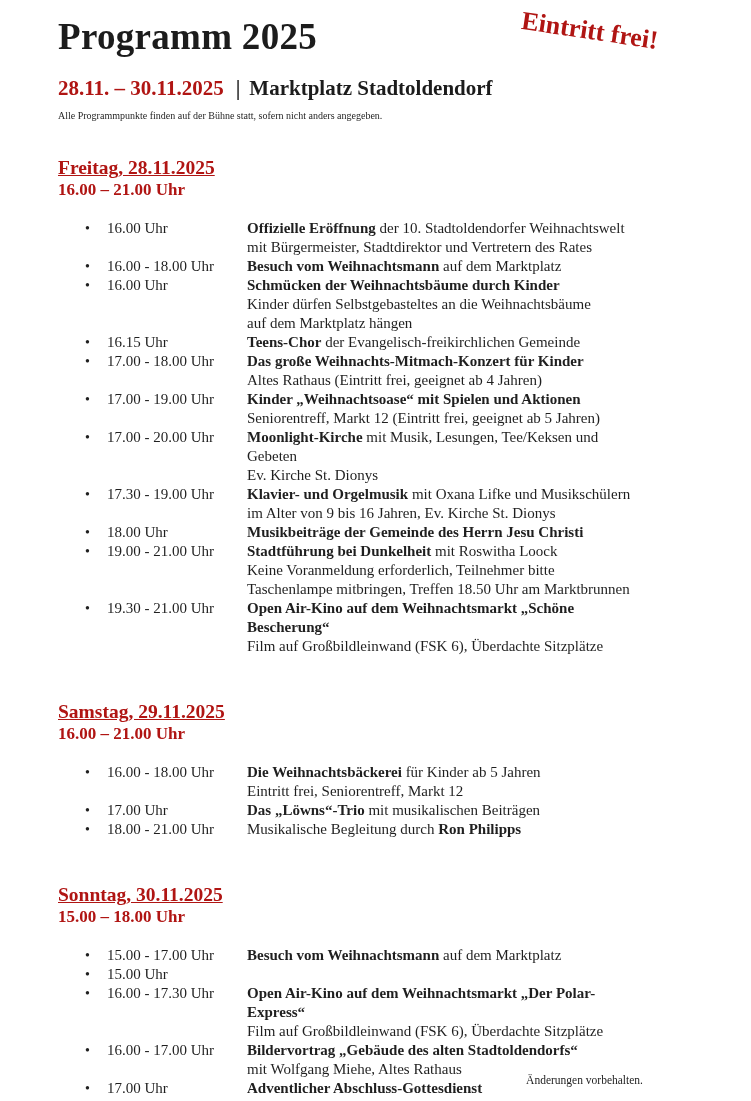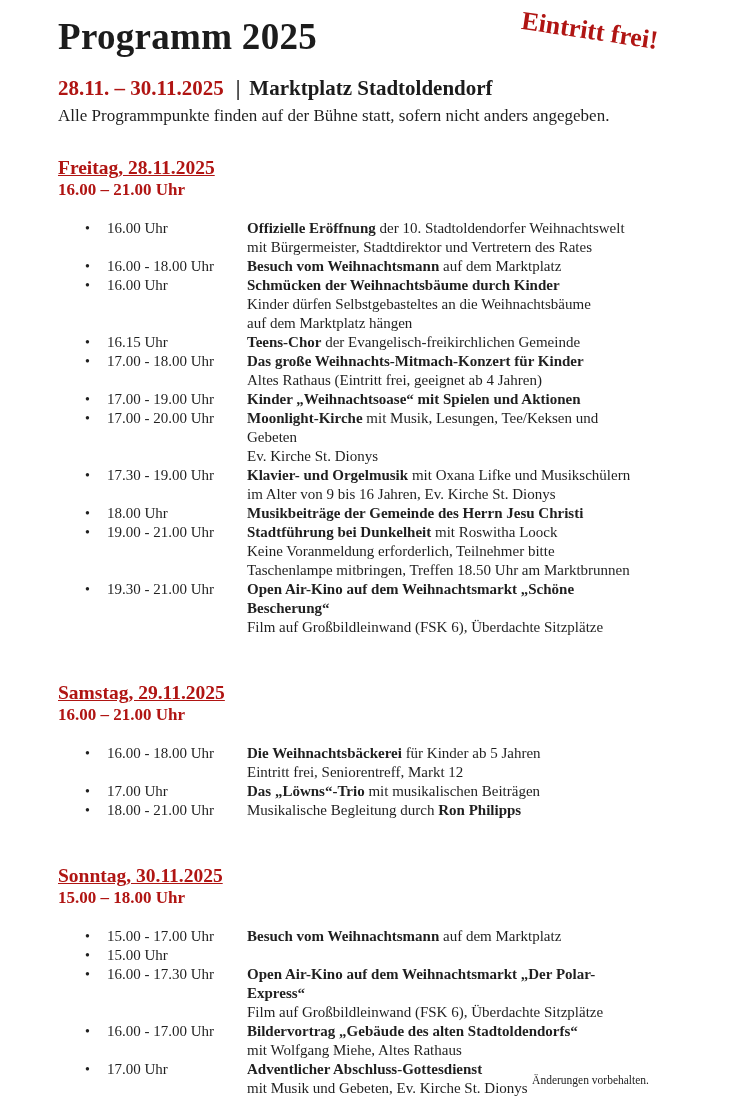--- a/index.html
+++ b/index.html
@@ -45,21 +45,21 @@
     font-size: 21px;
     line-height: 30px;
     font-weight: bold;
     color: #1c1c1c;
     white-space: nowrap;
   }
   .date-range { color: var(--accent, #b01513); }
   .pipe { margin: 0 9px 0 12px; font-weight: bold; }
   .note {
     margin: 3px 0 0 0;
-    font-size: 17px;
+    font-size: 10px;
     line-height: 19px;
   }
   .day { margin-top: 31px; }
   .day + .day { margin-top: 44px; }
   .day-heading {
     margin: 0;
     color: var(--accent, #b01513);
     font-size: 19.5px;
     line-height: 23px;
     font-weight: bold;
@@ -89,21 +89,21 @@
   }
   .time {
     width: 140px;
     flex-shrink: 0;
     white-space: nowrap;
   }
   .desc { flex: 1; }
   .desc .b { font-weight: bold; }
   .footer {
     position: absolute;
-    right: 31px;
+    right: 37px;
     bottom: 15px;
     font-size: 11.5px;
     color: #222222;
   }
 </style>
 </head>
 <body>
 
 <div class="page">
 
@@ -156,20 +156,21 @@
             <span class="desc">
               <div class="line"><span class="b">Das große Weihnachts-Mitmach-Konzert für Kinder</span></div>
               <div class="line"><span>Altes Rathaus (Eintritt frei, geeignet ab 4 Jahren)</span></div>
             </span>
           </div>
           <div class="event">
             <span class="bullet">•</span>
             <span class="time">17.00 - 19.00 Uhr</span>
             <span class="desc">
               <div class="line"><span class="b">Kinder „Weihnachtsoase“ mit Spielen und Aktionen</span></div>
+              <div class="line"><span>Seniorentreff, Markt 12 (Eintritt frei, geeignet ab 5 Jahren)</span></div>
             </span>
           </div>
           <div class="event">
             <span class="bullet">•</span>
             <span class="time">17.00 - 20.00 Uhr</span>
             <span class="desc">
               <div class="line"><span class="b">Moonlight-Kirche</span><span> mit Musik, Lesungen, Tee/Keksen und Gebeten</span></div>
               <div class="line"><span>Ev. Kirche St. Dionys</span></div>
             </span>
           </div>

